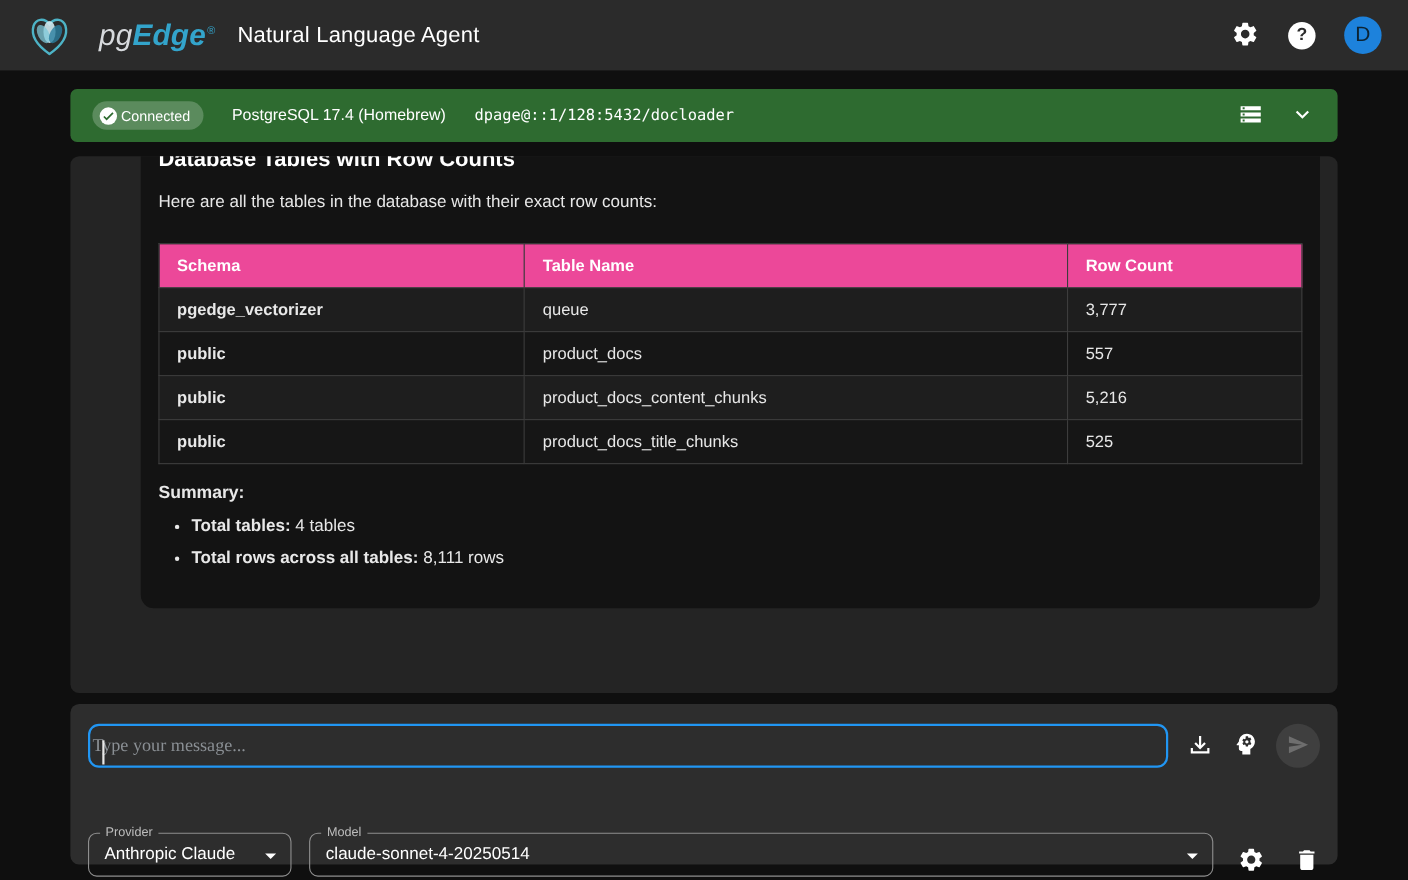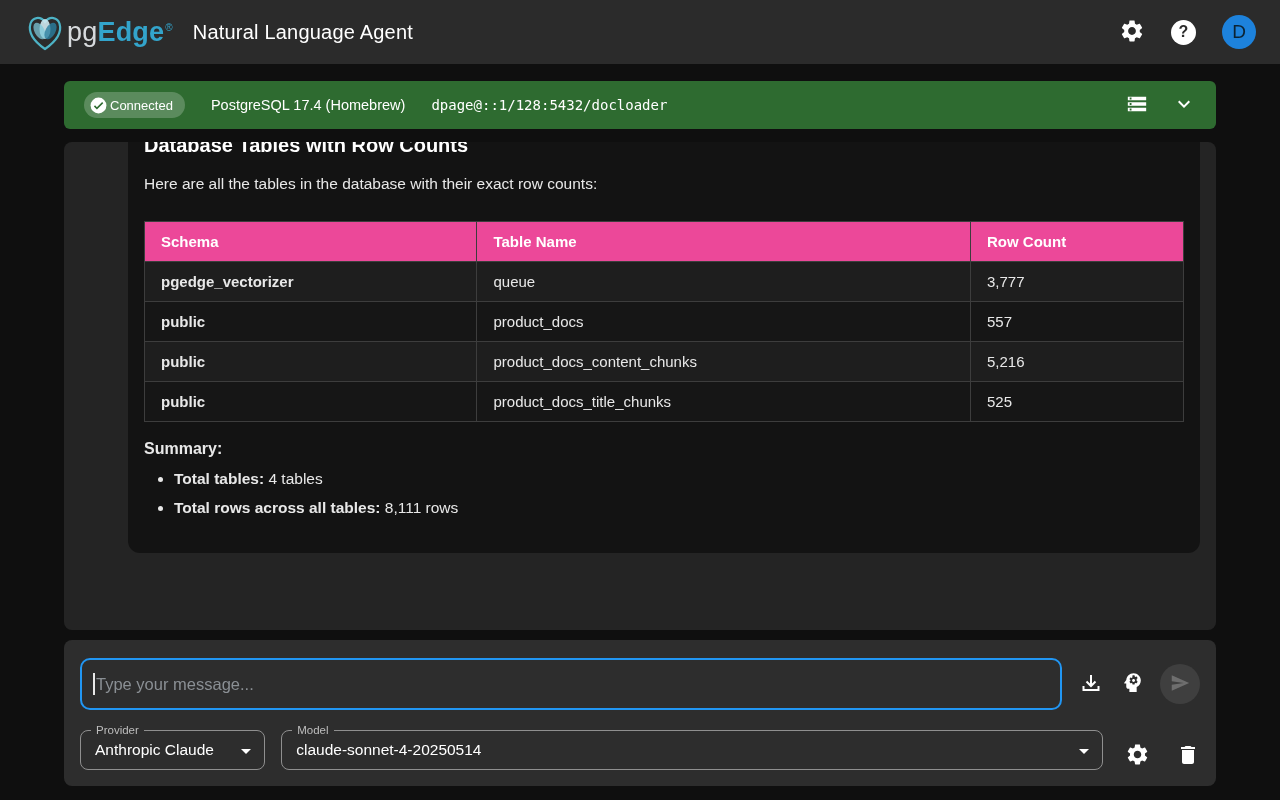--- a/index.html
+++ b/index.html
@@ -9,21 +9,21 @@
     font-family:"Liberation Sans", sans-serif;
     color:#e8e8e8;
     -webkit-font-smoothing:antialiased;
   }
 
   
   .app-header {
     height:64px; background:#2b2b2b;
     display:flex; align-items:center; padding:0 24px;
   }
-  .brand { display:flex; align-items:center; gap:1px; }
+  .brand { display:flex; align-items:center; gap:24px;font-style:italic; }
   .brand-text { font-size:27px; letter-spacing:.2px; display:flex; align-items:baseline; }
   .brand-pg { color:#d7dadd; font-weight:400; }
   .brand-edge { color:#33a4cb; font-weight:600; }
   .brand-reg { color:#33a4cb; font-size:10px; vertical-align:super; margin-left:1px; position:relative; top:-10px; }
   .app-title { margin-left:20px; font-size:20px; font-weight:500; color:#ffffff; letter-spacing:.2px; }
   .header-spacer { flex:1; }
   .header-actions { display:flex; align-items:center; gap:26px; }
   .icon-btn { background:none; border:none; cursor:pointer; display:flex; align-items:center; justify-content:center; padding:0; }
   .help-circle { width:25px; height:25px; border-radius:50%; background:#ffffff; display:flex; align-items:center; justify-content:center; font-weight:bold; font-size:16px; color:#2b2b2b; }
   .avatar { width:34px; height:34px; border-radius:50%; background:#1d82dc; display:flex; align-items:center; justify-content:center; font-size:19px; font-weight:500; color:#0c2333; cursor:pointer; }
@@ -74,24 +74,24 @@
   strong { font-weight:bold; }
 
   
   .composer {
     margin:10px 64px 0; height:146px;
     background:#2d2d2d; border-radius:8px; padding:18px 16px;
   }
   .composer-row1 { display:flex; align-items:center; }
   .msg-input-wrap { position:relative; flex:1; }
   .msg-input {
-    width:100%; height:52px;
+    width:100%; height:40px;
     background:transparent; border:2px solid #2196f3; border-radius:10px;
-    padding:0 14px; color:#e8e8e8; font-size:16.5px; outline:none;
-    font-family:Liberation Sans, sans-serif;
+    padding:0 2px; color:#e8e8e8; font-size:16.5px; outline:none;
+    font-family:Liberation Serif, serif;
   }
   .msg-input::placeholder { color:#8a8f94; opacity:1; }
   .caret { position:absolute; left:13px; top:15px; width:1.5px; height:22px; background:#e8e8e8; }
   .composer-icon { margin-left:17px; }
   .send-btn {
     margin-left:15px; width:40px; height:40px; border-radius:50%;
     background:#3f3f3f; border:none; display:flex; align-items:center; justify-content:center; cursor:default;
   }
 
   .composer-row2 { margin-top:20px; display:flex; align-items:flex-end; }
@@ -100,21 +100,21 @@
   }
   .select-box .float-label {
     position:absolute; top:-8px; left:10px; background:#2d2d2d; padding:0 5px;
     font-size:11.5px; color:#bdbdbd; line-height:14px;
   }
   .select-box .select-value {
     line-height:38px; padding:0 34px 0 14px; font-size:15.5px; color:#ffffff; white-space:nowrap;
   }
   .select-box .dd-arrow { position:absolute; right:6px; top:8px; }
   .provider-select { width:200px; }
-  .model-select { width:888px; margin-left:16px; }
+  .model-select { width:888px; margin-left:16px;margin-top:39px; }
   .row2-icon { margin-left:22px; }
   .row2-icon + .row2-icon { margin-left:26px; }
 </style>
 </head>
 <body>
 
 <header class="app-header">
   <div class="brand">
     <svg width="42" height="40" viewBox="0 0 40 40">
       <path d="M20 37 C7 28 3 20 5.5 11.5 C7.5 5.5 15 3.5 20 10 C25 3.5 32.5 5.5 34.5 11.5 C37 20 33 28 20 37 Z" fill="none" stroke="#4db3c6" stroke-width="2.2"></path>

